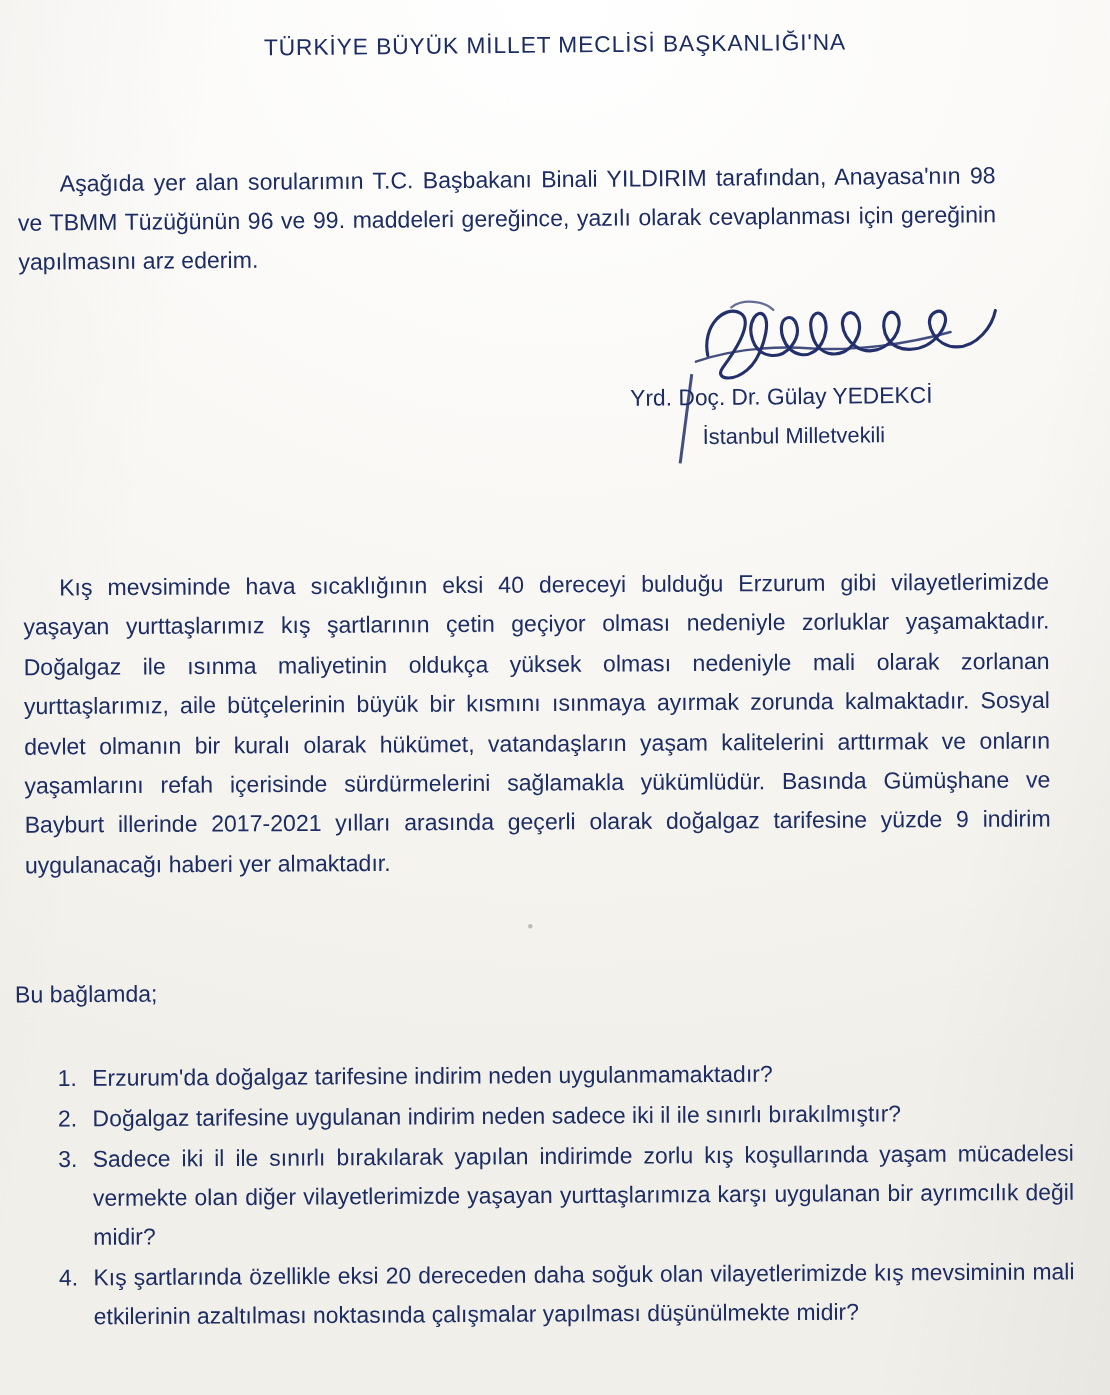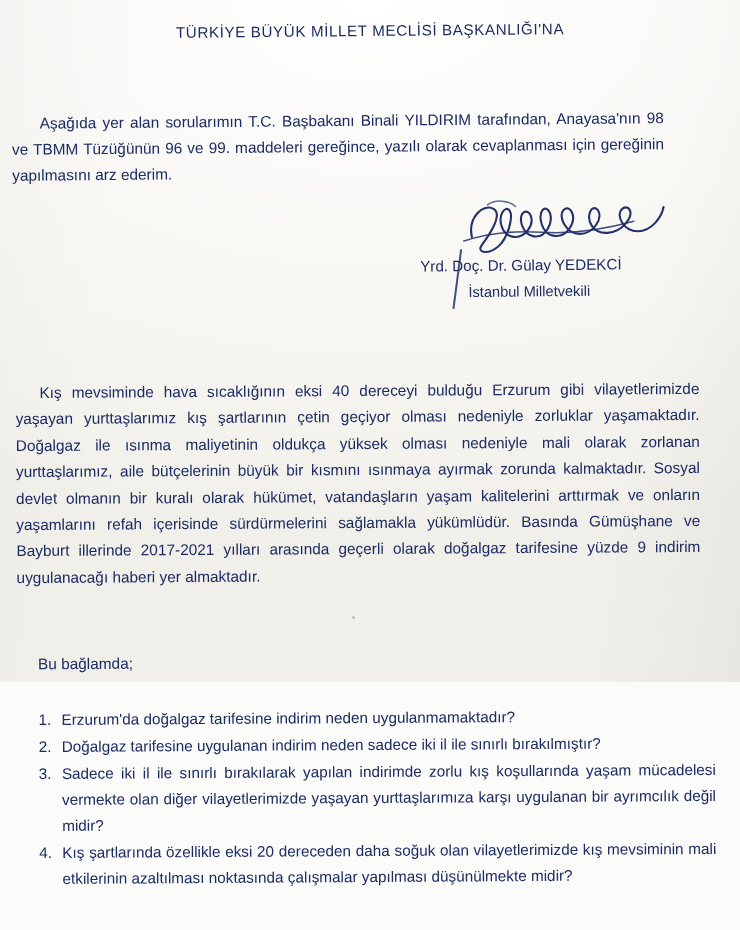--- a/index.html
+++ b/index.html
@@ -11,21 +11,21 @@
     height: 930px;
     background: #fbfbf9;
     font-family: "Liberation Sans", sans-serif;
     color: #1b2a5e;
     overflow: hidden;
     position: relative;
   }
   .page {
     position: relative;
     width: 740px;
-    height: 682px;
+    height: 930px;
     background:
       radial-gradient(120% 80% at 50% 0%, #ffffff 0%, #f7f6f2 60%, #f1efe9 100%);
     box-sizing: border-box;
   }
   
   .page::before {
     content: "";
     position: absolute;
     inset: 0;
     background: linear-gradient(100deg, rgba(0,0,0,0.02) 0%, rgba(0,0,0,0) 18%, rgba(0,0,0,0) 82%, rgba(0,0,0,0.035) 100%);
@@ -109,21 +109,20 @@
     transform: rotate(-0.35deg);
     color: #1d2c63;
   }
   .context-label {
     position: absolute;
     top: 655px;
     left: 10px;
     font-size: 15.4px;
     transform: rotate(-0.4deg);
     color: #1d2c63;
-    margin-left: 28px;
   }
   .questions {
     position: absolute;
     top: 705px;
     left: 26px;
     width: 690px;
     transform: rotate(-0.35deg);
   }
   ol.q-list {
     margin: 0;

